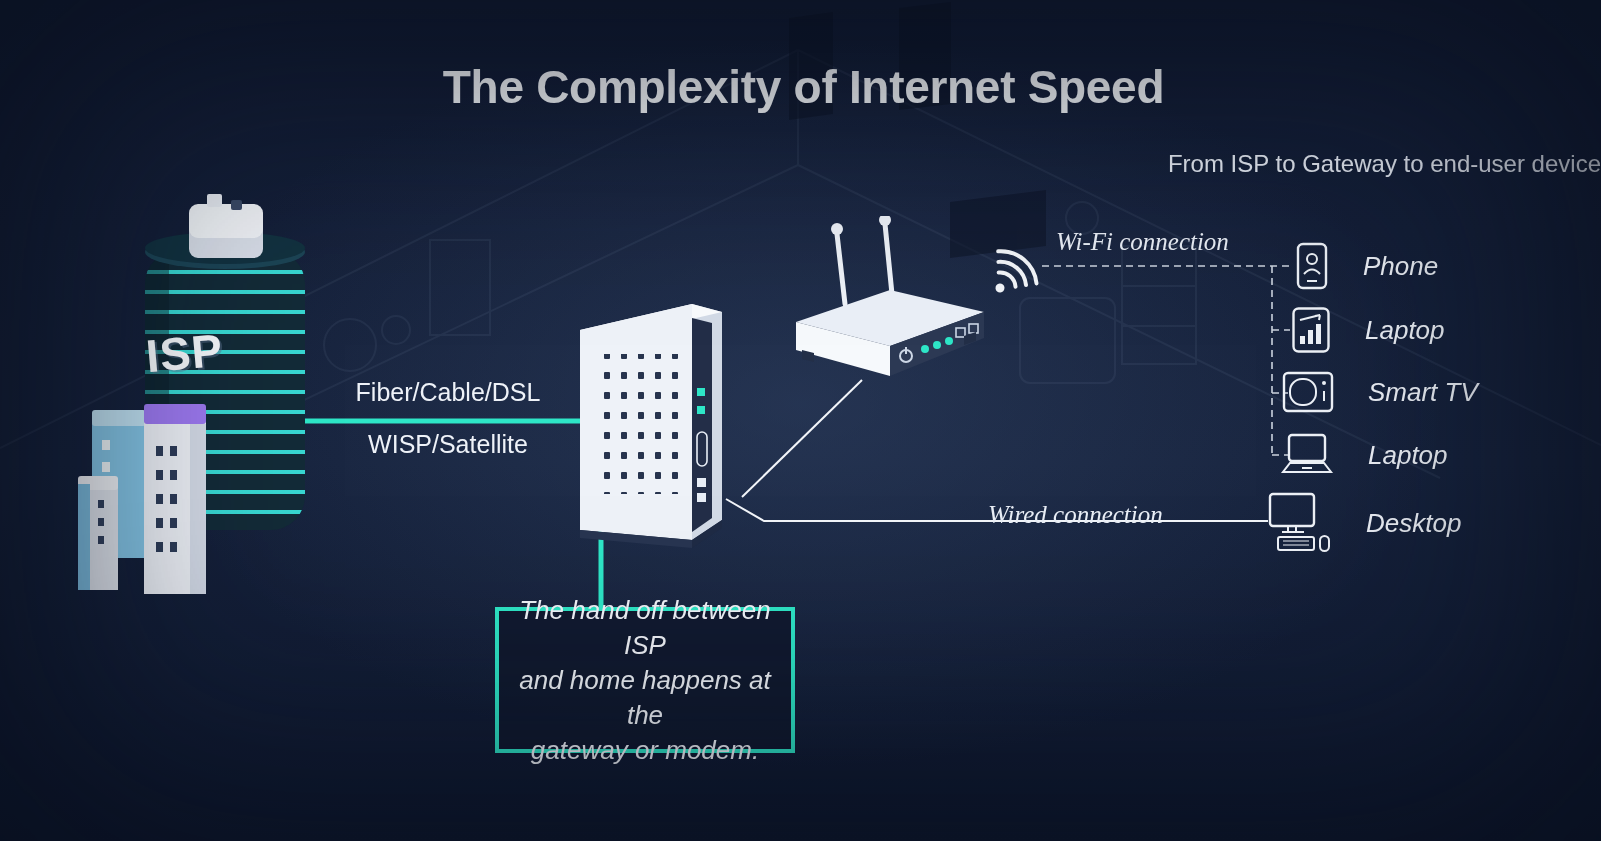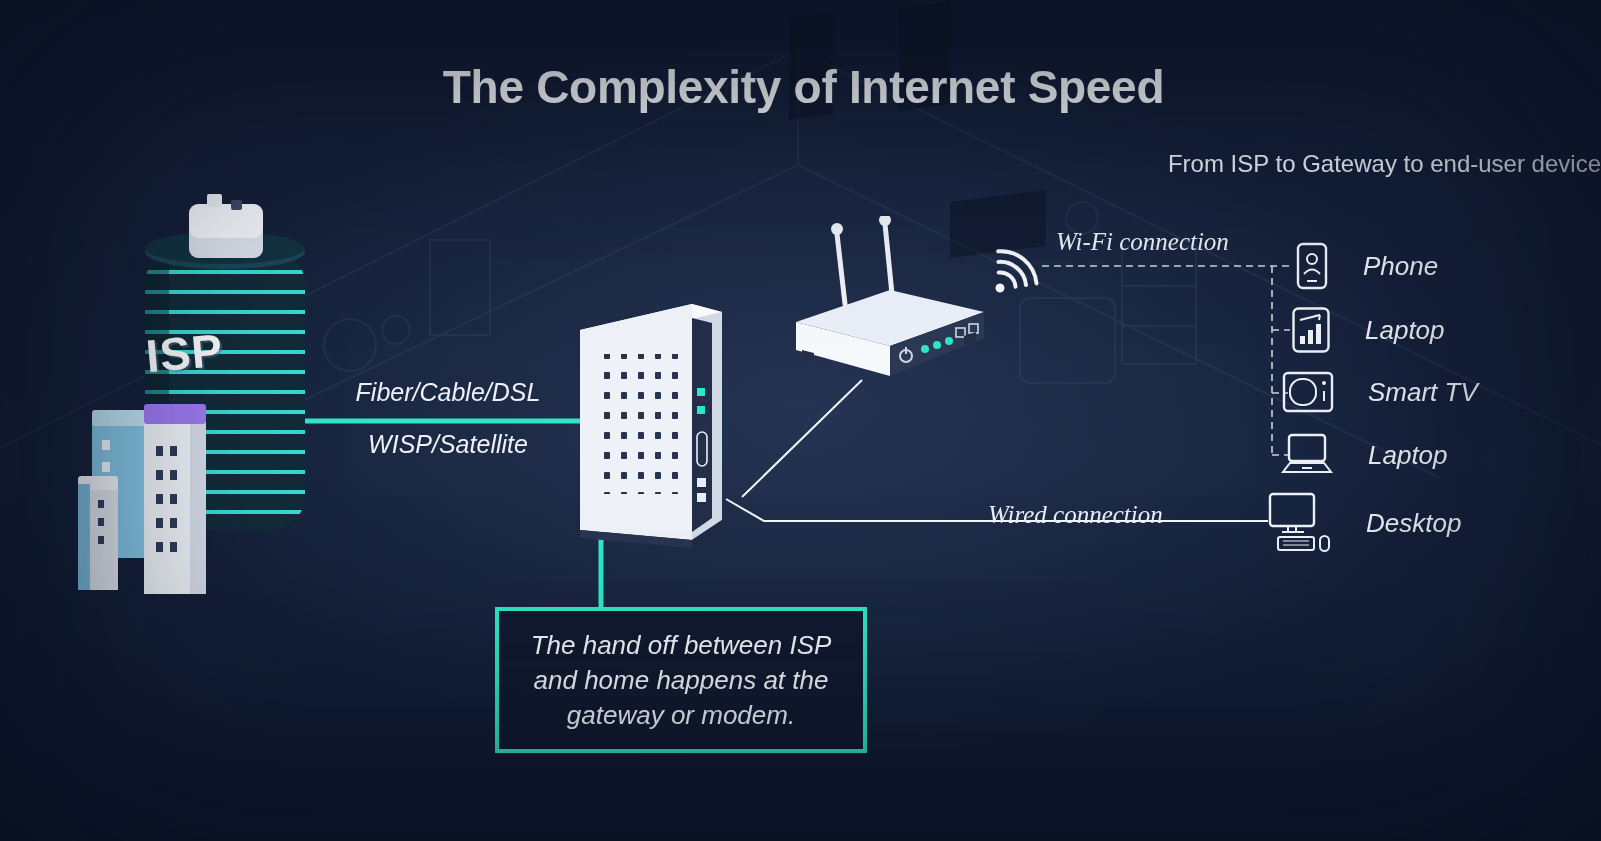--- a/index.html
+++ b/index.html
@@ -14,29 +14,29 @@
   .vignette { position:absolute; inset:0; box-shadow: inset 0 0 230px 70px rgba(5,10,22,.6); pointer-events:none; z-index:40; }
   .layer { position:absolute; }
   .title {
     position:absolute; top:60px; left:0; right:0; text-align:center;
     font-size:46px; font-weight:700; letter-spacing:-.3px; z-index:20;padding-left:6px;
   }
   .subtitle {
     position:absolute; top:138px; left:0; right:0; text-align:right;
     font-size:24px; font-weight:400; color:#e7ecf5; z-index:20;margin-top:12px;
   }
-  .conn-label { position:absolute; width:260px; text-align:center; font-style:italic; font-size:25px; color:#eef2f8; z-index:20; }
+  .conn-label { position:absolute; width:260px; text-align:center; font-size:25px; color:#eef2f8; z-index:20; }
   .small-label { position:absolute; font-style:italic; font-size:25px; color:#e9eef6; z-index:20;font-family:Liberation Serif, serif; }
   .isp-label {
     position:absolute; left:146px; top:326px; font-size:46px; font-weight:700;
     transform:rotate(-5deg); letter-spacing:1px; color:#f6f8fb;
     text-shadow:2px 2px 0 rgba(96,116,146,.45); z-index:12;
   }
   .callout {
-    position:absolute; left:495px; top:607px; width:372px; height:146px;
+    position:absolute; left:495px; top:607px; width:300px; height:146px;
     border:4px solid var(--accent-teal, #2ee6c7); background:rgba(17,26,47,.9);
     display:flex; flex-direction:column; justify-content:center; text-align:center;
     font-style:italic; font-size:26px; line-height:35px; color:#f2f5fa; z-index:25;
   }
   .device-row { position:absolute; display:flex; align-items:center; gap:34px; z-index:20; }
   .dev-label { font-style:italic; font-size:26px; color:#eef2f8; white-space:nowrap; }
   svg { display:block; }
 </style>
 </head>
 <body>

